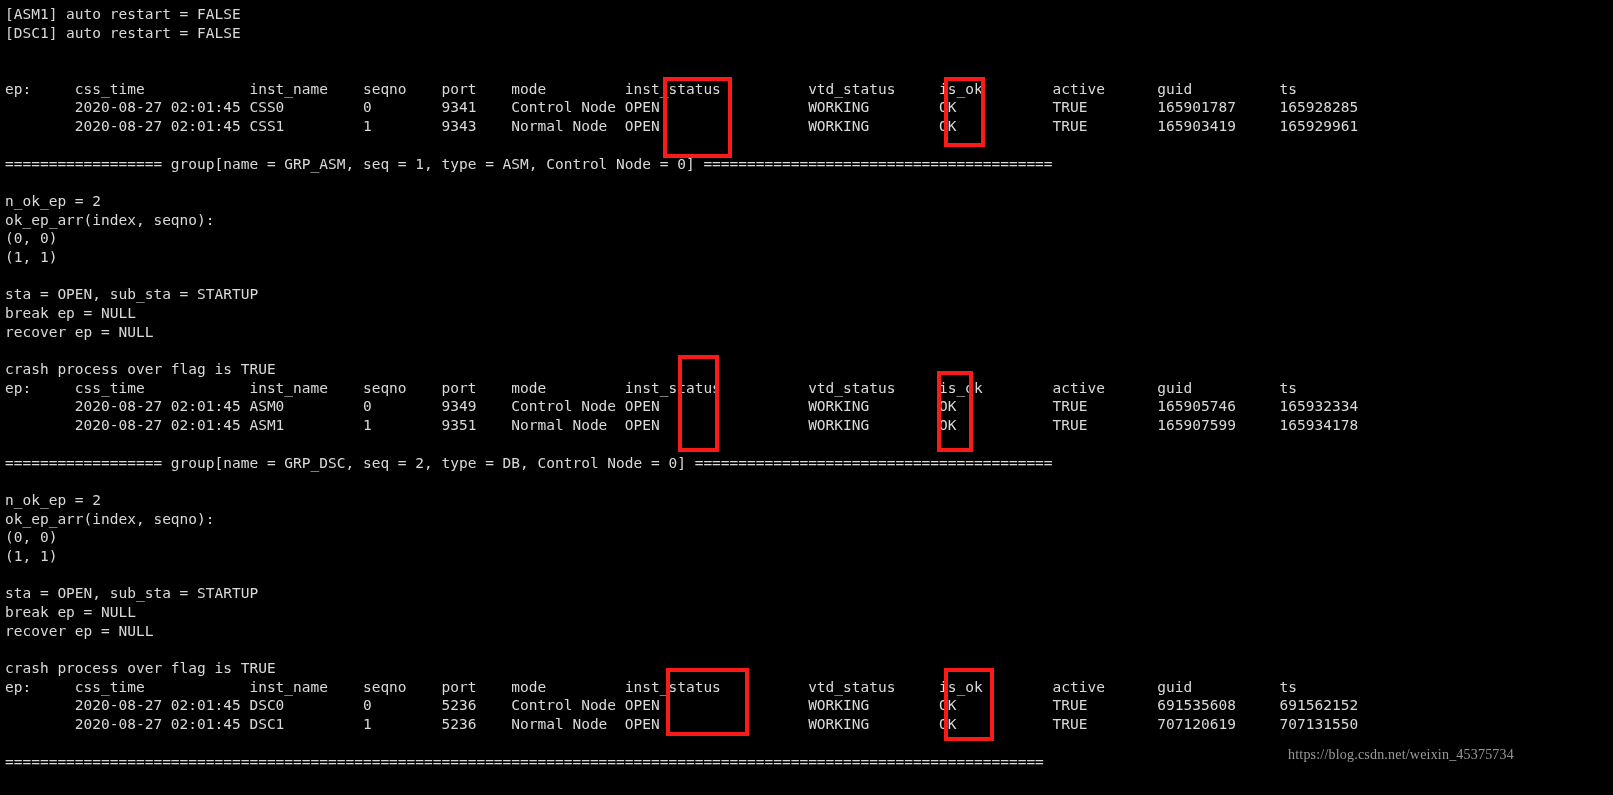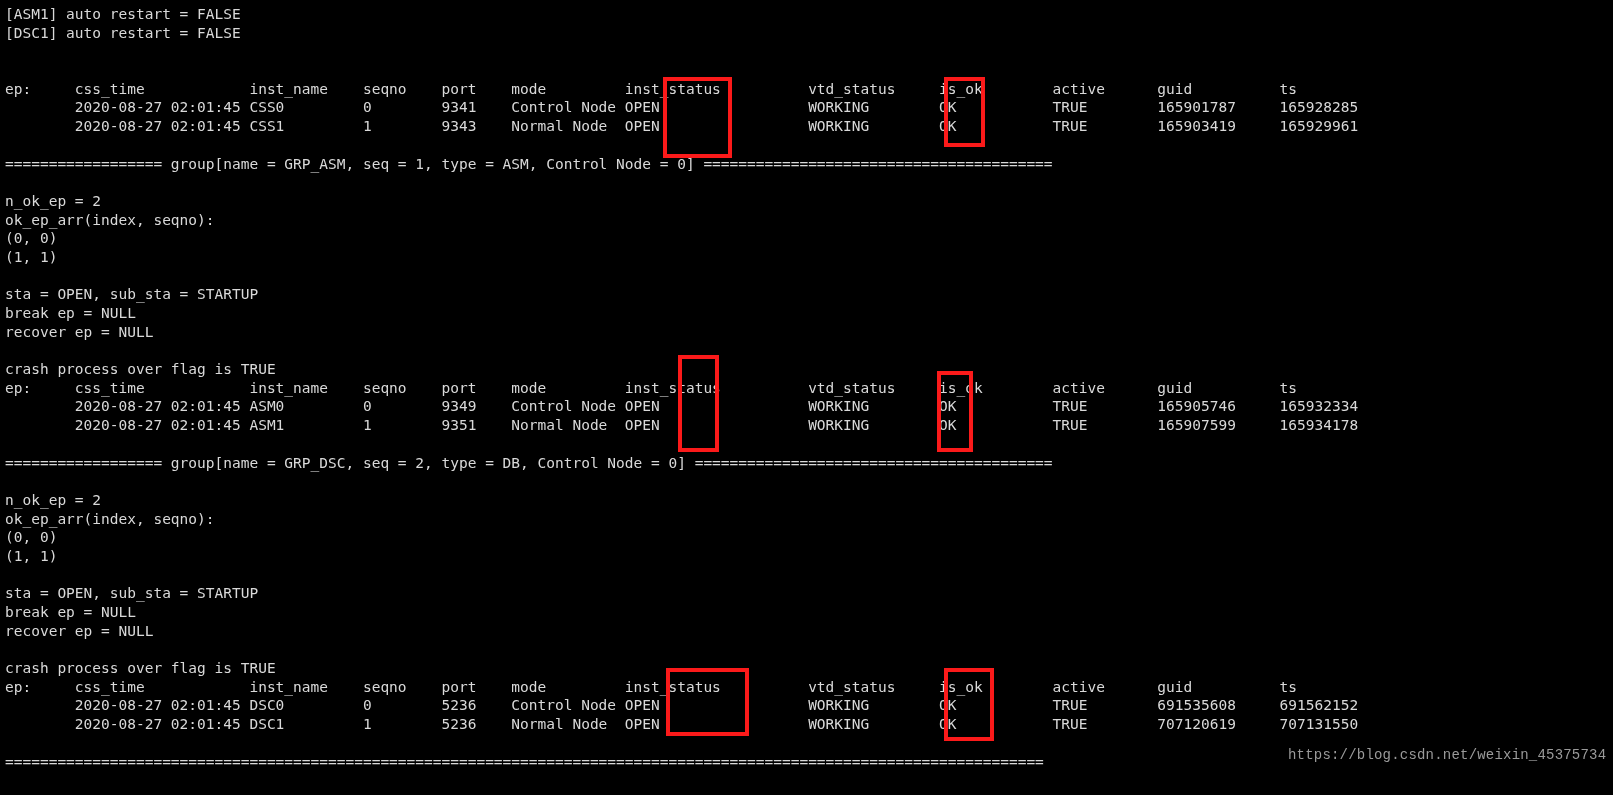--- a/index.html
+++ b/index.html
@@ -42,21 +42,21 @@
   .hl-box {
     position: absolute;
     border: 4px solid #fb1a1a;
     box-sizing: border-box;
     background: transparent;
     pointer-events: none;
   }
   .watermark {
     position: absolute;
     color: #9a9a9a;
-    font-family: Liberation Mono, monospace;
+    font-family: Liberation Serif, serif;
     font-size: 14px;
     letter-spacing: 0.2px;
     white-space: pre;
   }
 </style>
 </head>
 <body>
 
 <div id="terminal">
   <div class="lines" id="terminal-lines"><div class="row">[ASM1] auto restart = FALSE</div><div class="row">[DSC1] auto restart = FALSE</div><div class="row">&nbsp;</div><div class="row">&nbsp;</div><div class="row">ep:     css_time            inst_name    seqno    port    mode         inst_status          vtd_status     is_ok        active      guid          ts</div><div class="row">        2020-08-27 02:01:45 CSS0         0        9341    Control Node OPEN                 WORKING        OK           TRUE        165901787     165928285</div><div class="row">        2020-08-27 02:01:45 CSS1         1        9343    Normal Node  OPEN                 WORKING        OK           TRUE        165903419     165929961</div><div class="row">&nbsp;</div><div class="row">================== group[name = GRP_ASM, seq = 1, type = ASM, Control Node = 0] ========================================</div><div class="row">&nbsp;</div><div class="row">n_ok_ep = 2</div><div class="row">ok_ep_arr(index, seqno):</div><div class="row">(0, 0)</div><div class="row">(1, 1)</div><div class="row">&nbsp;</div><div class="row">sta = OPEN, sub_sta = STARTUP</div><div class="row">break ep = NULL</div><div class="row">recover ep = NULL</div><div class="row">&nbsp;</div><div class="row">crash process over flag is TRUE</div><div class="row">ep:     css_time            inst_name    seqno    port    mode         inst_status          vtd_status     is_ok        active      guid          ts</div><div class="row">        2020-08-27 02:01:45 ASM0         0        9349    Control Node OPEN                 WORKING        OK           TRUE        165905746     165932334</div><div class="row">        2020-08-27 02:01:45 ASM1         1        9351    Normal Node  OPEN                 WORKING        OK           TRUE        165907599     165934178</div><div class="row">&nbsp;</div><div class="row">================== group[name = GRP_DSC, seq = 2, type = DB, Control Node = 0] =========================================</div><div class="row">&nbsp;</div><div class="row">n_ok_ep = 2</div><div class="row">ok_ep_arr(index, seqno):</div><div class="row">(0, 0)</div><div class="row">(1, 1)</div><div class="row">&nbsp;</div><div class="row">sta = OPEN, sub_sta = STARTUP</div><div class="row">break ep = NULL</div><div class="row">recover ep = NULL</div><div class="row">&nbsp;</div><div class="row">crash process over flag is TRUE</div><div class="row">ep:     css_time            inst_name    seqno    port    mode         inst_status          vtd_status     is_ok        active      guid          ts</div><div class="row">        2020-08-27 02:01:45 DSC0         0        5236    Control Node OPEN                 WORKING        OK           TRUE        691535608     691562152</div><div class="row">        2020-08-27 02:01:45 DSC1         1        5236    Normal Node  OPEN                 WORKING        OK           TRUE        707120619     707131550</div><div class="row">&nbsp;</div><div class="row">=======================================================================================================================</div></div>

